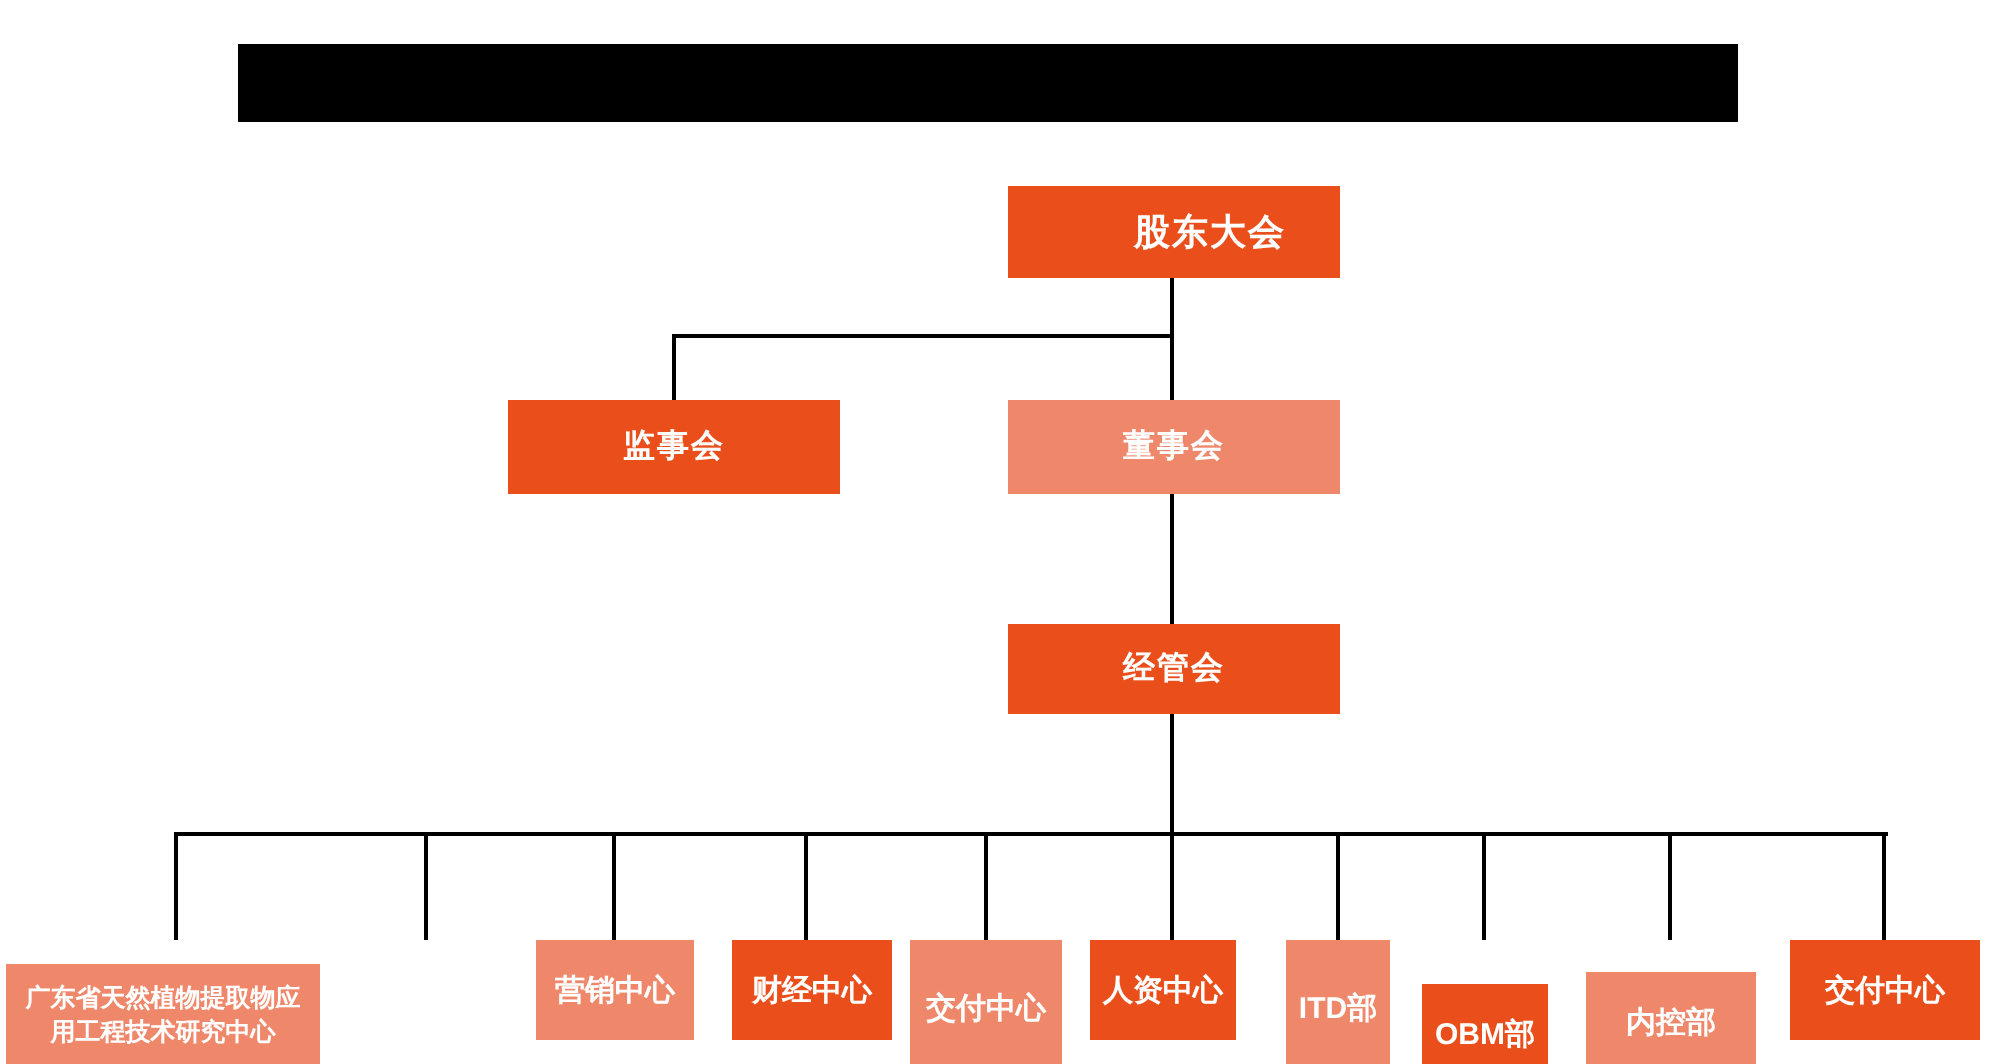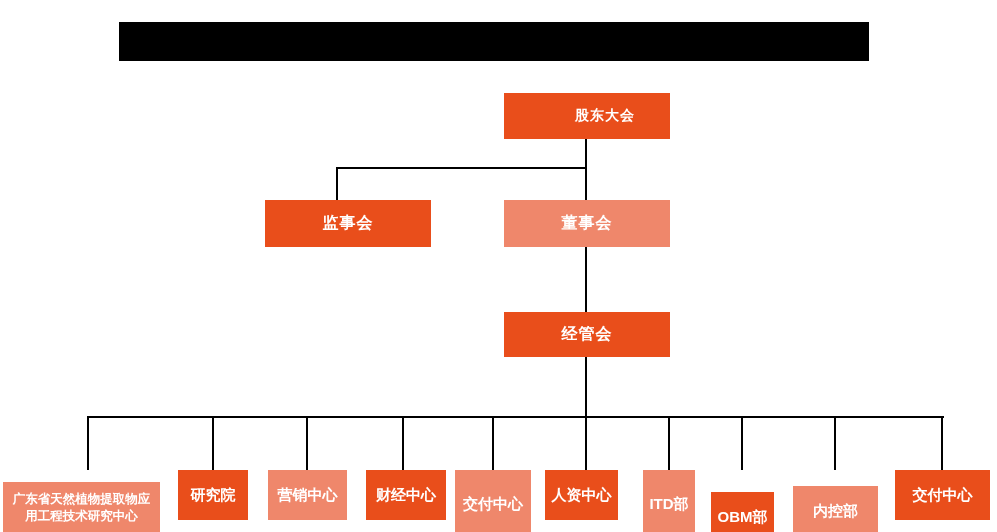--- a/index.html
+++ b/index.html
@@ -29,21 +29,21 @@
     align-items: center;
     justify-content: center;
     text-align: center;
     color: var(--c-text, #ffffff);
     font-weight: bold;
     box-sizing: border-box;
     letter-spacing: 1px;
   }
   .node.dark  { background: var(--c-primary, #E94E1B); }
   .node.light { background: var(--c-secondary, #EF876B); }
-  .lvl-root { font-size: 14px; padding-left: 36px; }
+  .lvl-root { font-size: 18px; padding-left: 36px; }
   .lvl-mid  { font-size: 16px; }
   .lvl-dept { font-size: 15px; letter-spacing: 0; }
   .lvl-dept.small {
     font-size: 12.5px;
     line-height: 1.35;
     padding: 0 4px;
     margin-top: 12px;
   }
   .line {
     position: absolute;
@@ -68,27 +68,26 @@
   <div class="line" style="left:306px; top:416px; width:2px; height:54px"></div>
   <div class="line" style="left:402px; top:416px; width:2px; height:54px"></div>
   <div class="line" style="left:492px; top:416px; width:2px; height:54px"></div>
   <div class="line" style="left:668px; top:416px; width:2px; height:54px"></div>
   <div class="line" style="left:741px; top:416px; width:2px; height:54px"></div>
   <div class="line" style="left:834px; top:416px; width:2px; height:54px"></div>
   <div class="line" style="left:941px; top:416px; width:2px; height:54px"></div>
 
   <div class="node dark lvl-root" style="left:504px; top:93px; width:166px; height:46px">股东大会</div>
 
-  <div class="node dark lvl-mid" style="left:265px; top:200px; width:166px; height:47px">监事会</div>
+  <div class="node dark lvl-mid" style="left:254px; top:200px; width:166px; height:47px">监事会</div>
   <div class="node light lvl-mid" style="left:504px; top:200px; width:166px; height:47px">董事会</div>
 
   <div class="node dark lvl-mid" style="left:504px; top:312px; width:166px; height:45px">经管会</div>
 
   <div class="node light lvl-dept small" style="left:3px; top:470px; width:157px; height:52px">广东省天然植物提取物应用工程技术研究中心</div>
-  <div class="node dark lvl-dept" style="left:178px; top:470px; width:70px; height:50px">研究院</div>
   <div class="node light lvl-dept" style="left:268px; top:470px; width:79px; height:50px">营销中心</div>
   <div class="node dark lvl-dept" style="left:366px; top:470px; width:80px; height:50px">财经中心</div>
   <div class="node light lvl-dept" style="left:455px; top:470px; width:76px; height:68px">交付中心</div>
   <div class="node dark lvl-dept" style="left:545px; top:470px; width:73px; height:50px">人资中心</div>
   <div class="node light lvl-dept" style="left:643px; top:470px; width:52px; height:68px">ITD部</div>
   <div class="node dark lvl-dept" style="left:711px; top:492px; width:63px; height:50px">OBM部</div>
   <div class="node light lvl-dept" style="left:793px; top:486px; width:85px; height:50px">内控部</div>
   <div class="node dark lvl-dept" style="left:895px; top:470px; width:95px; height:50px">交付中心</div>
 
 </div>

